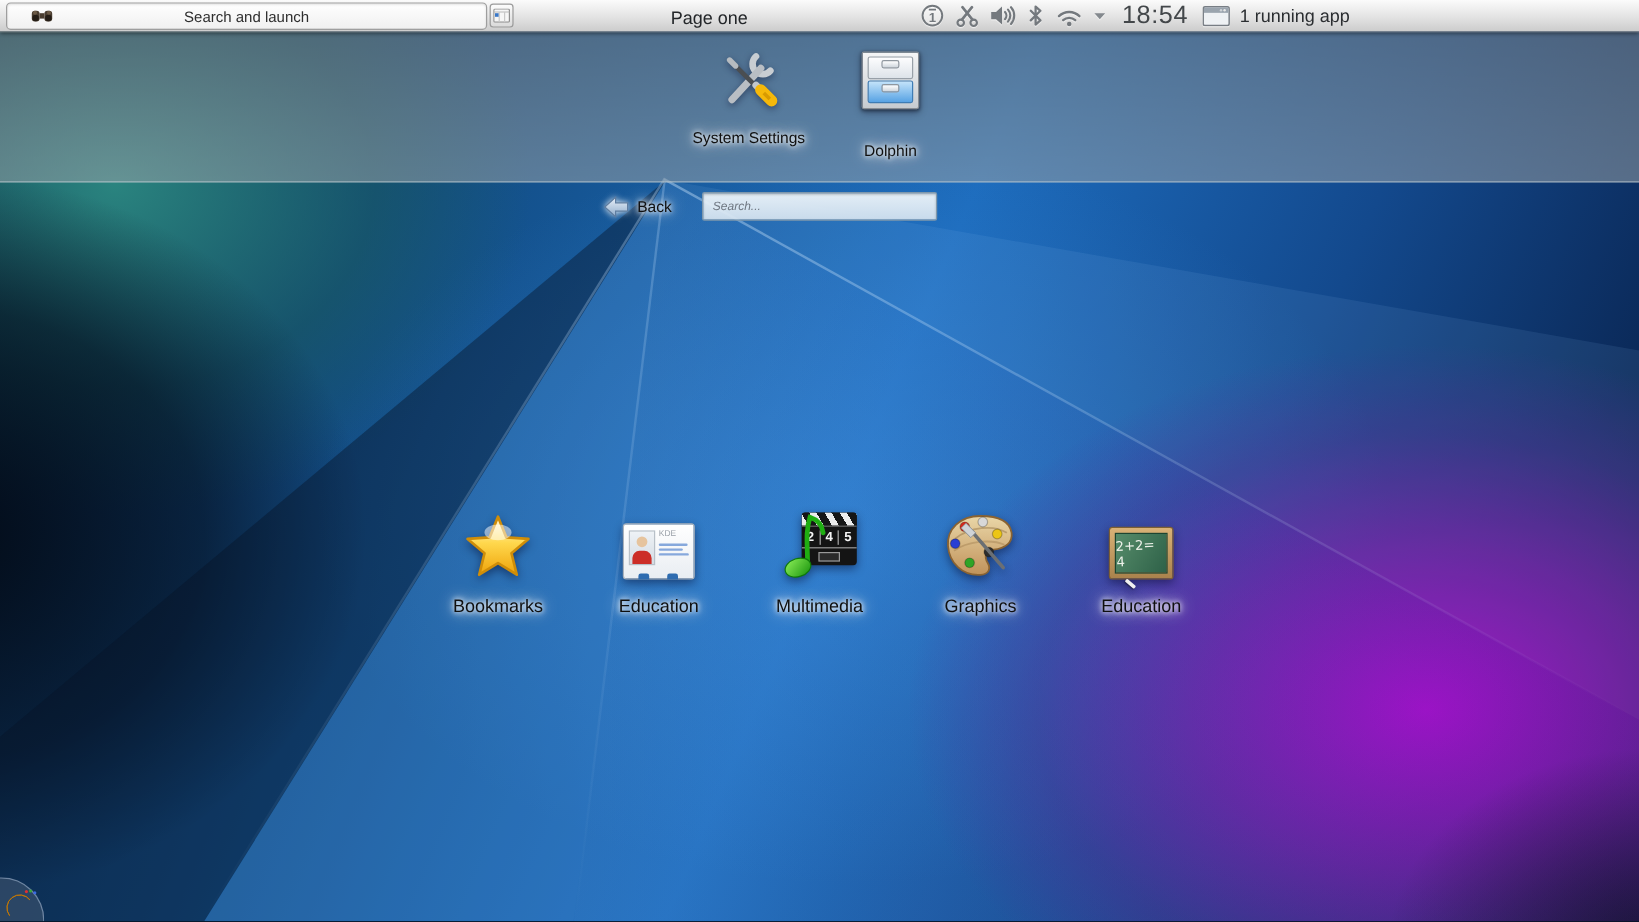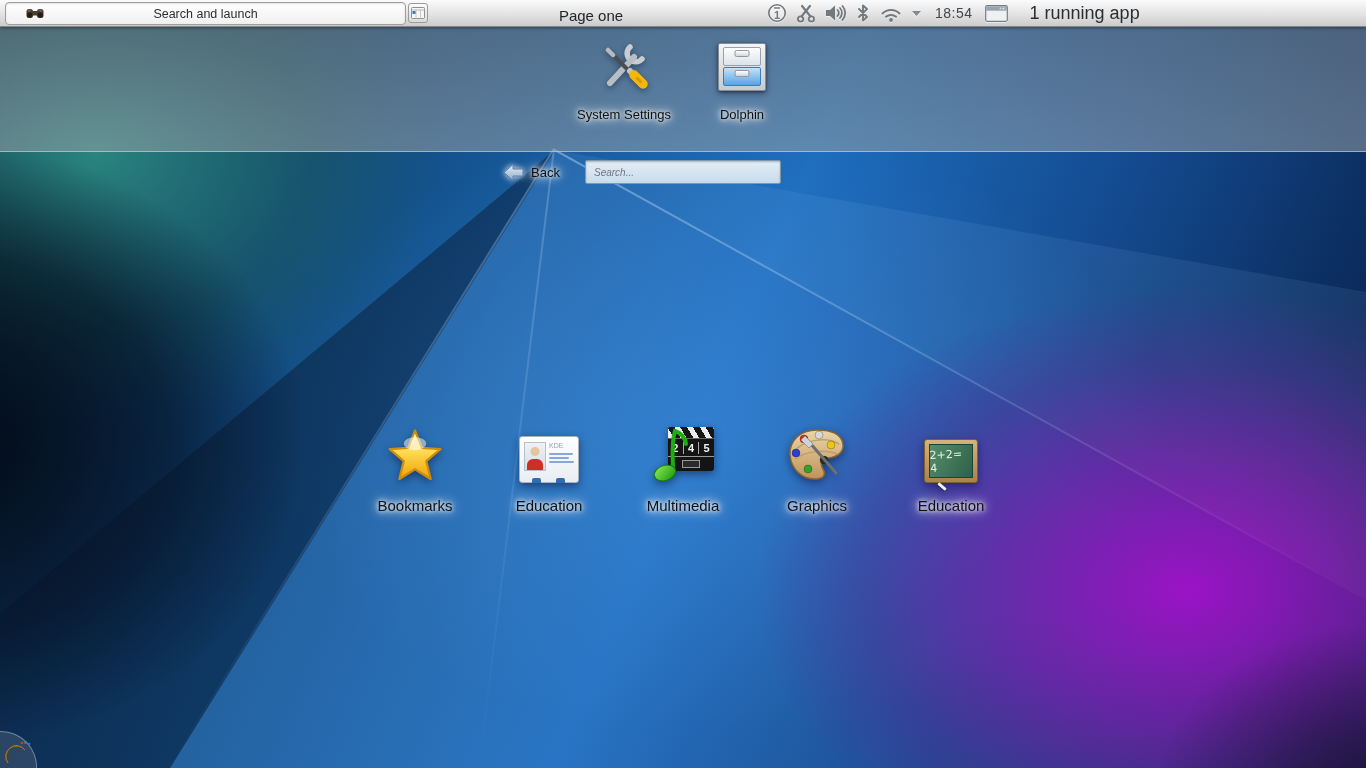--- a/index.html
+++ b/index.html
@@ -43,30 +43,30 @@
   .app-search input{position:absolute;inset:0;background:transparent;border:none;outline:none;
     text-align:center;font-family:"Liberation Sans",sans-serif;font-size:12.5px;color:#222;}
   .app-search input::placeholder{color:#2e2e2e;opacity:1;}
   .panel-btn{position:absolute;left:408px;top:3px;width:20px;height:20px;padding:0;
     background:linear-gradient(#fcfcfc,#dadada);border:1px solid #9b9b9b;border-radius:3px;
     display:flex;align-items:center;justify-content:center;cursor:pointer;}
   .page-label{position:absolute;left:496px;top:7px;width:190px;text-align:center;
     font-size:15px;color:#232629;}
   .tray{position:absolute;left:766px;top:0;height:26px;display:flex;align-items:center;gap:7px;}
   .ticon{display:flex;align-items:center;filter:drop-shadow(0 1px 0 rgba(255,255,255,.55));}
-  .clock{font-size:14px;color:#43474a;margin:0 5px 0 6px;letter-spacing:.5px;}
-  .running{font-size:18px;color:#2b2e31;margin-left:15px;}
+  .clock{font-size:21px;color:#43474a;margin:0 5px 0 6px;letter-spacing:.5px;}
+  .running{font-size:15px;color:#2b2e31;margin-left:1px;}
 
   
   .fav-strip{position:absolute;left:0;top:27px;width:100%;height:124px;
     background:linear-gradient(rgba(116,126,134,.60), rgba(150,160,166,.54));
     border-bottom:1px solid rgba(228,238,244,.55);z-index:20;text-align:center;}
   .fav{position:absolute;top:12px;width:120px;display:flex;flex-direction:column;align-items:center;cursor:pointer;}
   .fav-ss{left:564px;}
-  .fav-dolphin{left:682px;}
+  .fav-dolphin{left:682px;gap:11px;}
   .fav .icon-wrap{height:56px;display:flex;align-items:center;justify-content:center;
     filter:drop-shadow(0 2px 3px rgba(0,0,30,.4));}
   .glabel{color:#101010;font-size:13px;white-space:nowrap;
     text-shadow:0 0 4px #fff,0 0 8px #fff,0 0 14px rgba(255,255,255,.9);}
   .fav .glabel{margin-top:12px;}
 
   
   .cab{position:relative;width:46px;height:46px;border-radius:2px;
     background:linear-gradient(#f4f5f6,#c6cbd0);border:1px solid #878d93;box-shadow:0 1px 3px rgba(0,0,0,.4);}
   .drawer{position:absolute;left:4px;right:4px;height:17px;border-radius:2px;}

